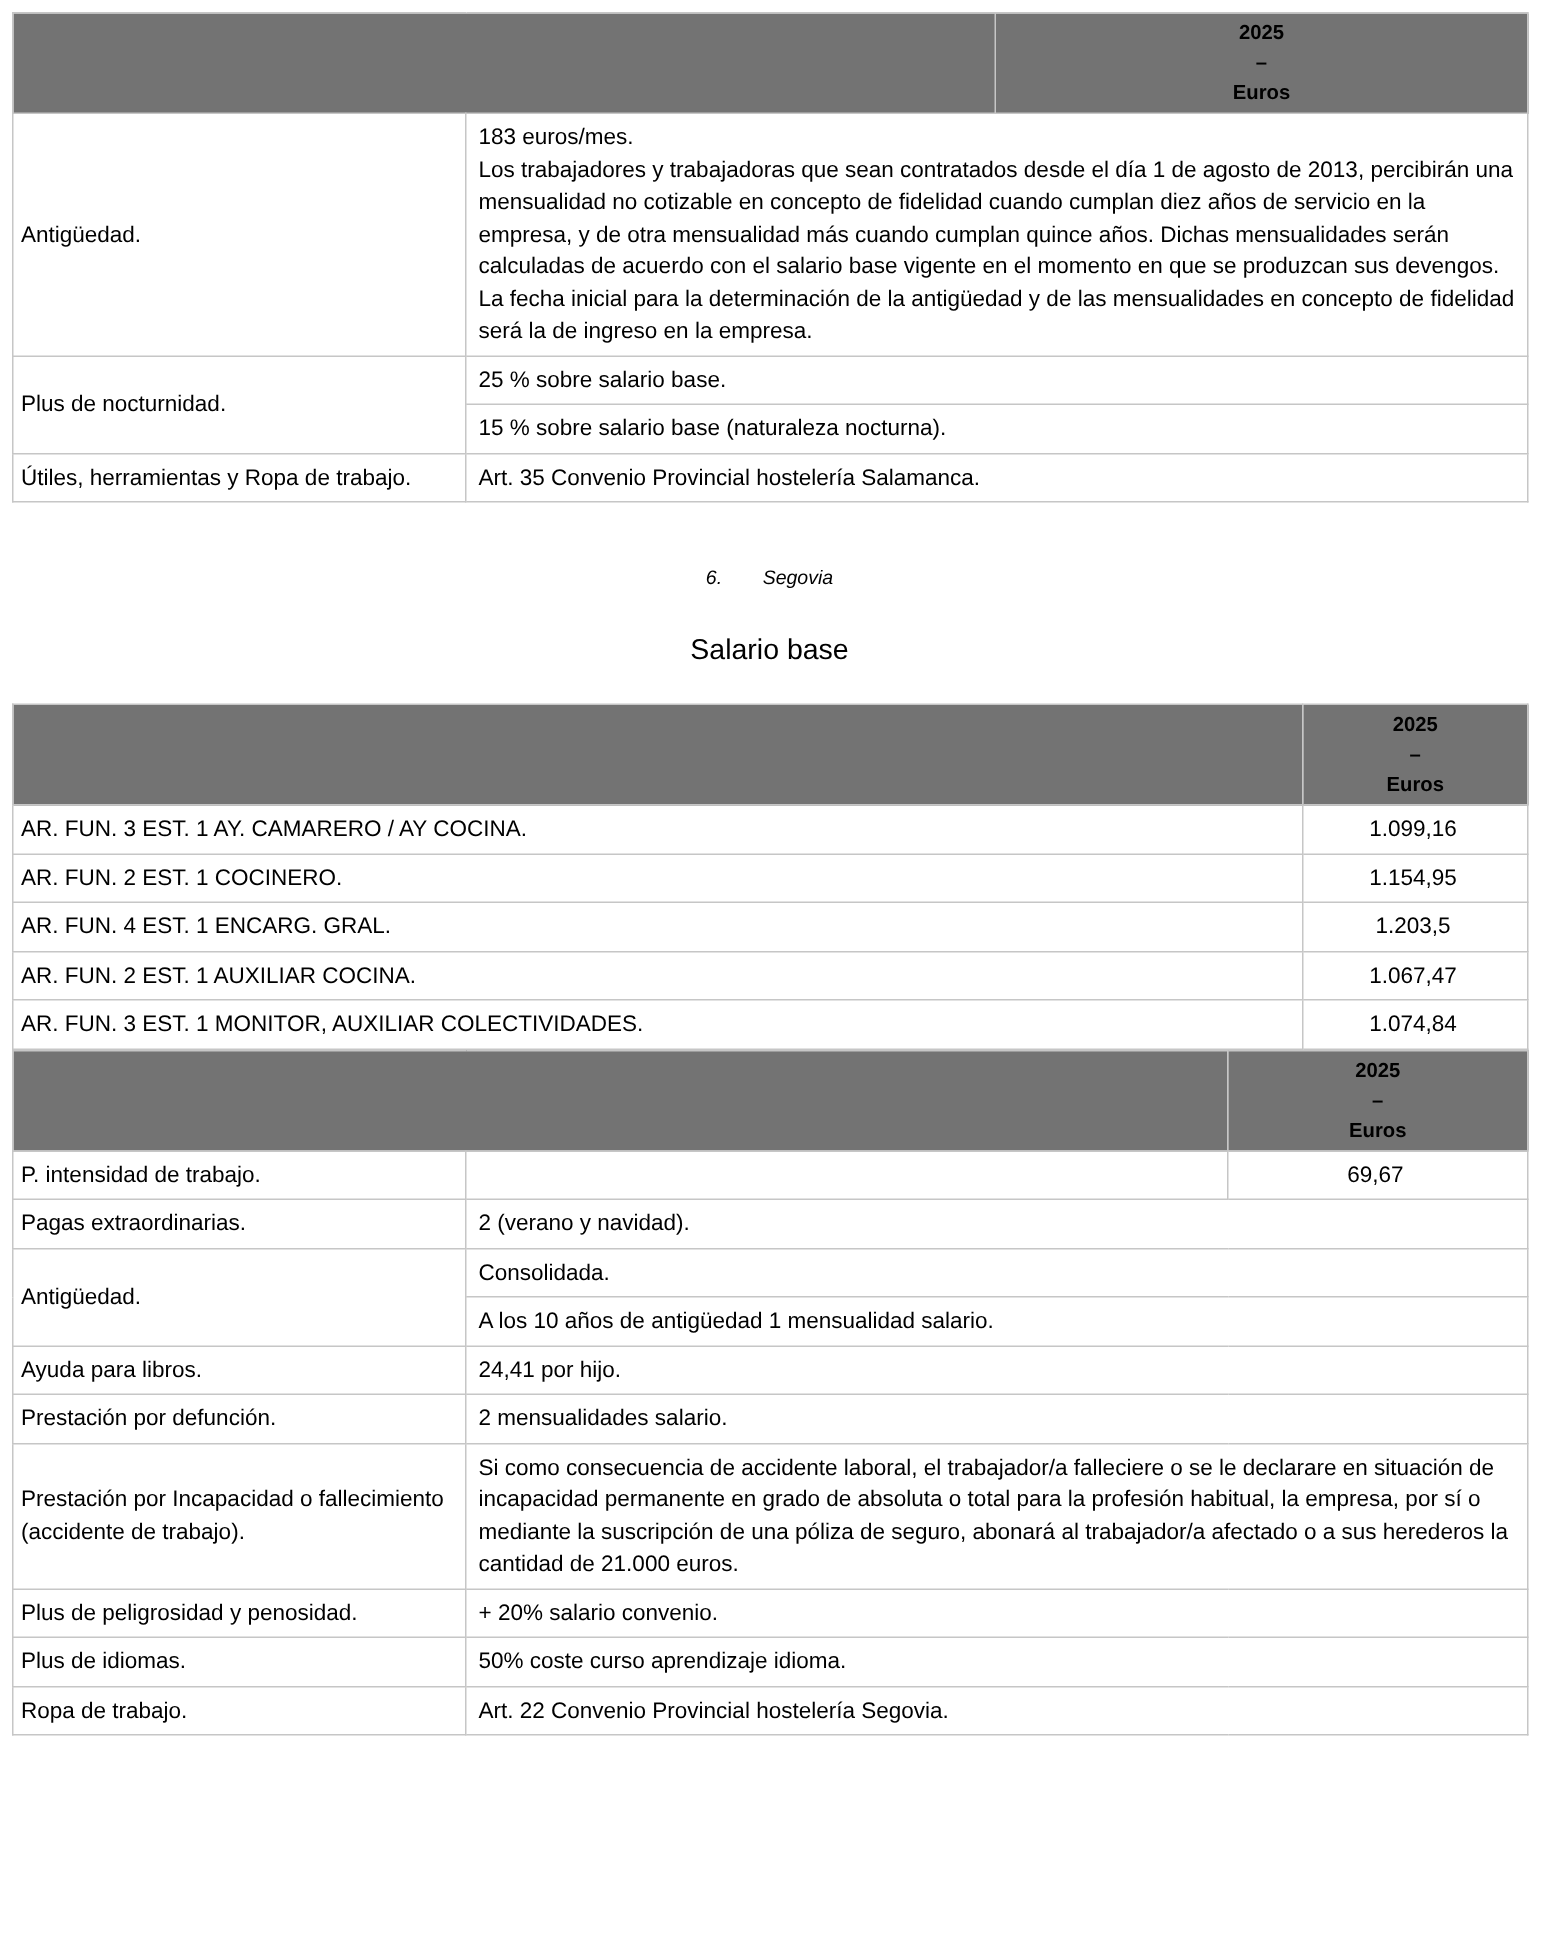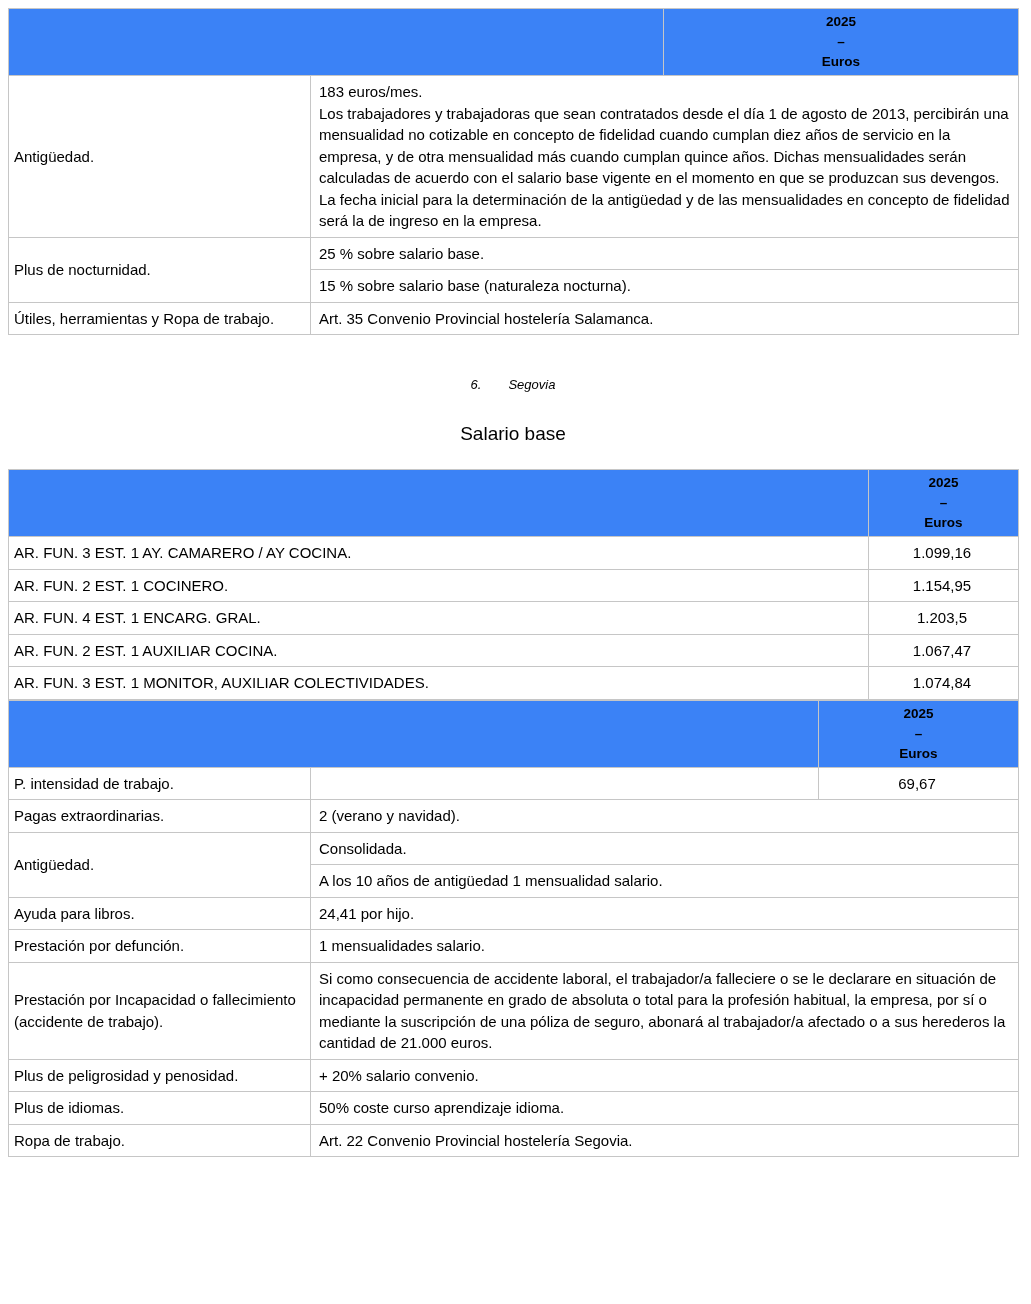--- a/index.html
+++ b/index.html
@@ -19,21 +19,21 @@
   table.doc td{
     border:1px solid #c6c6c6;
     font-size:15px;
     line-height:21.5px;
     padding:5px 8px 5px 5px;
     vertical-align:middle;
     word-wrap:break-word;
   }
   table.doc td.val{padding-left:8px;}
   table.doc tr.head td{
-    background:#3b82f6;
+    background:#737373;
     font-weight:bold;
     font-size:13.5px;
     line-height:20px;
     text-align:center;
     padding:3px 4px;
   }
   td.center{text-align:center;margin-left:12px;}
 
   .h-segovia{
     margin:42px 0 0 0;
@@ -169,21 +169,21 @@
       </tr>
       <tr>
         <td colspan="2" class="val">A los 10 años de antigüedad 1 mensualidad salario.</td>
       </tr>
       <tr>
         <td>Ayuda para libros.</td>
         <td colspan="2" class="val">24,41 por hijo.</td>
       </tr>
       <tr>
         <td>Prestación por defunción.</td>
-        <td colspan="2" class="val">1 mensualidades salario.</td>
+        <td colspan="2" class="val">2 mensualidades salario.</td>
       </tr>
       <tr>
         <td>Prestación por Incapacidad o fallecimiento (accidente de trabajo).</td>
         <td colspan="2" class="val">Si como consecuencia de accidente laboral, el trabajador/a falleciere o se le declarare en situación de incapacidad permanente en grado de absoluta o total para la profesión habitual, la empresa, por sí o mediante la suscripción de una póliza de seguro, abonará al trabajador/a afectado o a sus herederos la cantidad de 21.000 euros.</td>
       </tr>
       <tr>
         <td>Plus de peligrosidad y penosidad.</td>
         <td colspan="2" class="val">+ 20% salario convenio.</td>
       </tr>
       <tr>

